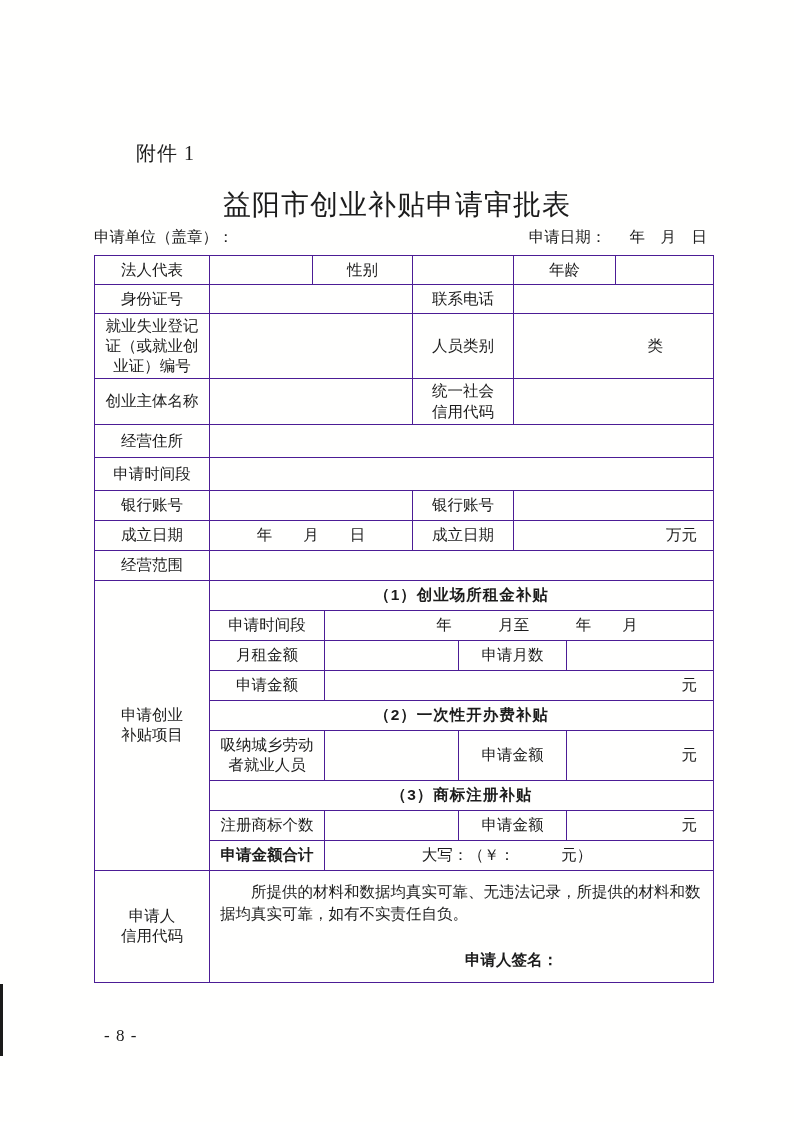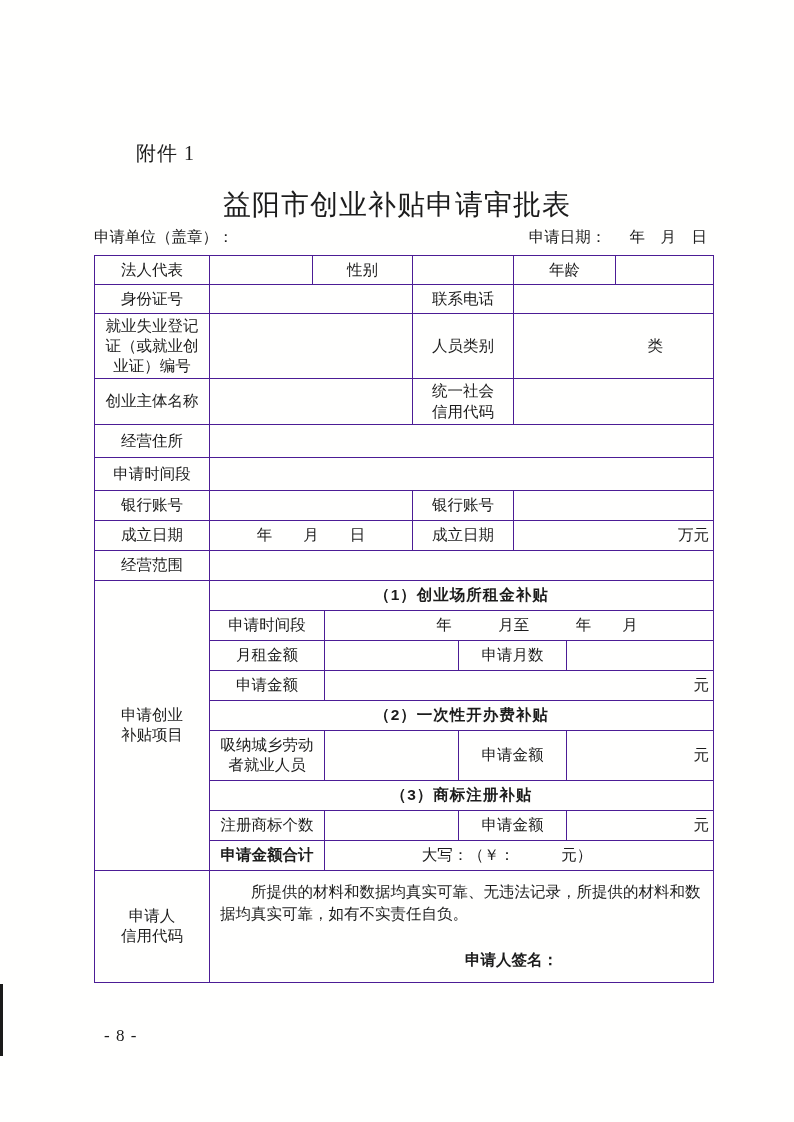--- a/index.html
+++ b/index.html
@@ -43,21 +43,21 @@
   td.sec-head{
     font-weight:bold;
     font-family:"Liberation Sans","DejaVu Sans",sans-serif;
     letter-spacing:1px;
   }
   td.bold-lbl{
     font-weight:bold;
     font-family:"Liberation Sans","DejaVu Sans",sans-serif;
   }
   td.suffix-right{text-align:right;padding-right:50px;}
-  td.unit-right{text-align:right;padding-right:4px;}
+  td.unit-right{text-align:right;padding-right:16px;}
   td.date-cell{white-space:pre;}
   td.period-cell{white-space:pre;text-align:center;padding-left:40px;}
   .total-flex{display:flex;justify-content:center;padding:0 30px 0 6px;white-space:pre;}
   td.credit-cell{vertical-align:top;text-align:left;padding:10px 12px 6px 10px;}
   .credit-statement{text-indent:2em;font-size:15.5px;line-height:1.45;}
   .credit-signature{margin-top:24px;padding-left:245px;font-size:15.5px;font-weight:bold;}
 
   .page-number{
     position:absolute;left:104px;top:1026px;
     font-size:17px;letter-spacing:1px;white-space:pre;

